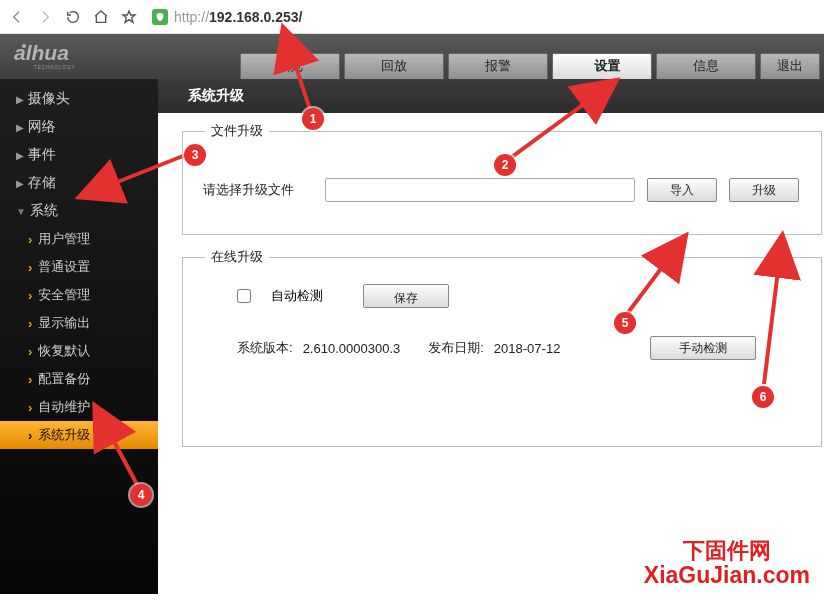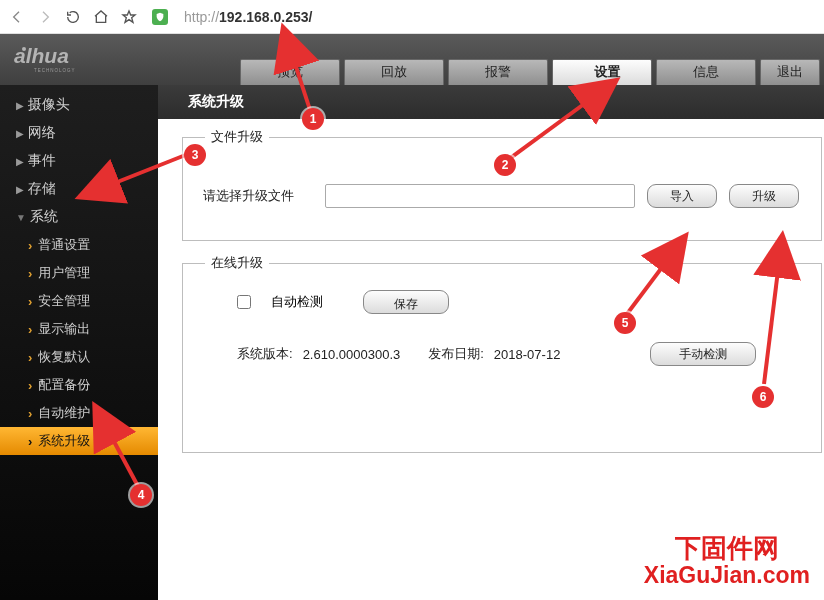--- a/index.html
+++ b/index.html
@@ -2,28 +2,28 @@
 <html><head>
 <meta charset="utf-8">
 <style>
 * { margin: 0; padding: 0; box-sizing: border-box; font-family: "Microsoft YaHei", Arial, sans-serif; }
 body { width: 824px; height: 600px; overflow: hidden; background: #fff; position: relative; }
 
 
 .browser-bar { height: 34px; background: #fff; display: flex; align-items: center; padding: 0 8px; gap: 10px; border-bottom: 1px solid #e0e0e0; }
 .nav-icon { width: 18px; height: 18px; display: flex; align-items: center; justify-content: center; color: #666; cursor: pointer; }
 .nav-icon svg { width: 16px; height: 16px; }
-.addr-box { flex: 1; display: flex; align-items: center; gap: 16px; padding: 2px 4px; font-size: 14px; color: #333; border-radius: 3px; }
+.addr-box { flex: 1; display: flex; align-items: center; gap: 6px; padding: 2px 4px; font-size: 14px; color: #333; border-radius: 3px; }
 .lock-badge { width: 16px; height: 16px; background: #4caf50; border-radius: 3px; display: flex; align-items: center; justify-content: center; }
 .lock-badge svg { width: 10px; height: 10px; fill: #fff; }
 .url-text { color: #333; }
 .url-text .proto { color: #999; }
 
 
-.header-band { height: 51px; background: linear-gradient(#5a5a5a,#3f3f3f); position: relative; display: flex; align-items: center; }
+.header-band { height: 45px; background: linear-gradient(#5a5a5a,#3f3f3f); position: relative; display: flex; align-items: center; }
 .logo-box { width: 198px; display: flex; align-items: center; padding-left: 14px; }
 .logo-box svg { fill: #b0b0b0; }
 .tabs-strip { position: absolute; right: 0; bottom: 0; height: 26px; display: flex; gap: 4px; padding-right: 4px; }
 .topnav-tab { width: 100px; height: 26px; background: linear-gradient(#b8b8b8,#8f8f8f); border: 1px solid #666; border-bottom: none; border-radius: 2px 2px 0 0; text-align: center; line-height: 24px; font-size: 13px; color: #222; cursor: pointer; }
 .topnav-tab.active { background: linear-gradient(#fdfdfd,#dcdcdc); font-weight: 700; padding-left: 11px; }
 .topnav-tab.last { width: 60px; }
 
 
 .sub-ribbon { height: 34px; background: linear-gradient(#3b3b3b,#2c2c2c); margin-left: 158px; display: flex; align-items: center; padding-left: 30px; }
 .page-title { color: #fff; font-weight: 700; font-size: 14px; }
@@ -41,31 +41,31 @@
 .sub-item.active::before { color: #111; }
 .main-body { flex: 1; background: #fff; padding: 18px 0 0 24px; position: relative; overflow: hidden; }
 
 
 .panel { border: 1px solid #bdbdbd; margin: 0 0 22px 0; padding: 26px 20px 34px; position: relative; width: 640px; }
 .panel-legend { position: absolute; top: -10px; left: 22px; background: #fff; padding: 0 6px; font-size: 13px; color: #222; }
 .row { display: flex; align-items: center; gap: 12px; }
 .row.form { margin-top: 20px; }
 .lbl { font-size: 13px; color: #222; width: 110px; }
 .txt-input { width: 310px; height: 24px; border: 1px solid #aaa; border-radius: 2px; background: #fff; padding: 0 4px; font-size: 12px; }
-.btn { height: 24px; padding: 0 22px; background: linear-gradient(#fdfdfd,#dcdcdc); border: 1px solid #888; border-radius: 9px; font-size: 12px; color: #222; cursor: pointer; }
+.btn { height: 24px; padding: 0 22px; background: linear-gradient(#fdfdfd,#dcdcdc); border: 1px solid #888; border-radius: 2px; font-size: 12px; color: #222; cursor: pointer; }
 .chk-row { display: flex; align-items: center; gap: 20px; font-size: 13px; }
 .chk { width: 14px; height: 14px; }
 .info-line { margin-top: 28px; font-size: 13px; color: #222; display: flex; gap: 10px; align-items: center; padding-left: 34px; }
 
 
 .arrow-layer { position: absolute; inset: 0; pointer-events: none; }
 .num-badge { position: absolute; width: 22px; height: 22px; border-radius: 50%; background: #e53030; color: #fff; font-size: 12px; font-weight: 700; display: flex; align-items: center; justify-content: center; box-shadow: 0 0 0 2px rgba(255,255,255,.6); }
 .arrow-svg { position: absolute; overflow: visible; }
 .wm { position: absolute; right: 14px; bottom: 12px; text-align: center; font-family: "Comic Sans MS", cursive; color: #e02020; font-weight: 700; line-height: 1.1; }
-.wm .cn { font-size: 26px; }
+.wm .cn { font-size: 22px; }
 .wm .en { font-size: 23px; }
 </style>
 </head>
 <body>
 
 <div class="browser-bar">
   <span class="nav-icon">
       <svg viewBox="0 0 24 24">
         <path fill="none" stroke="#888" stroke-width="2" d="M15 4l-8 8 8 8"></path>
       </svg>
@@ -138,22 +138,22 @@
       </div>
     <div class="side-grp">
         <span class="tri">▶</span>
         <span>存储</span>
       </div>
     <div class="side-grp open">
         <span class="tri">▼</span>
         <span>系统</span>
       </div>
     <ul class="sub-list">
+      <li class="sub-item">用户管理</li>
       <li class="sub-item">普通设置</li>
-      <li class="sub-item">用户管理</li>
       <li class="sub-item">安全管理</li>
       <li class="sub-item">显示输出</li>
       <li class="sub-item">恢复默认</li>
       <li class="sub-item">配置备份</li>
       <li class="sub-item">自动维护</li>
       <li class="sub-item active">系统升级</li>
     </ul>
   </div>
 
   <div class="main-body">

